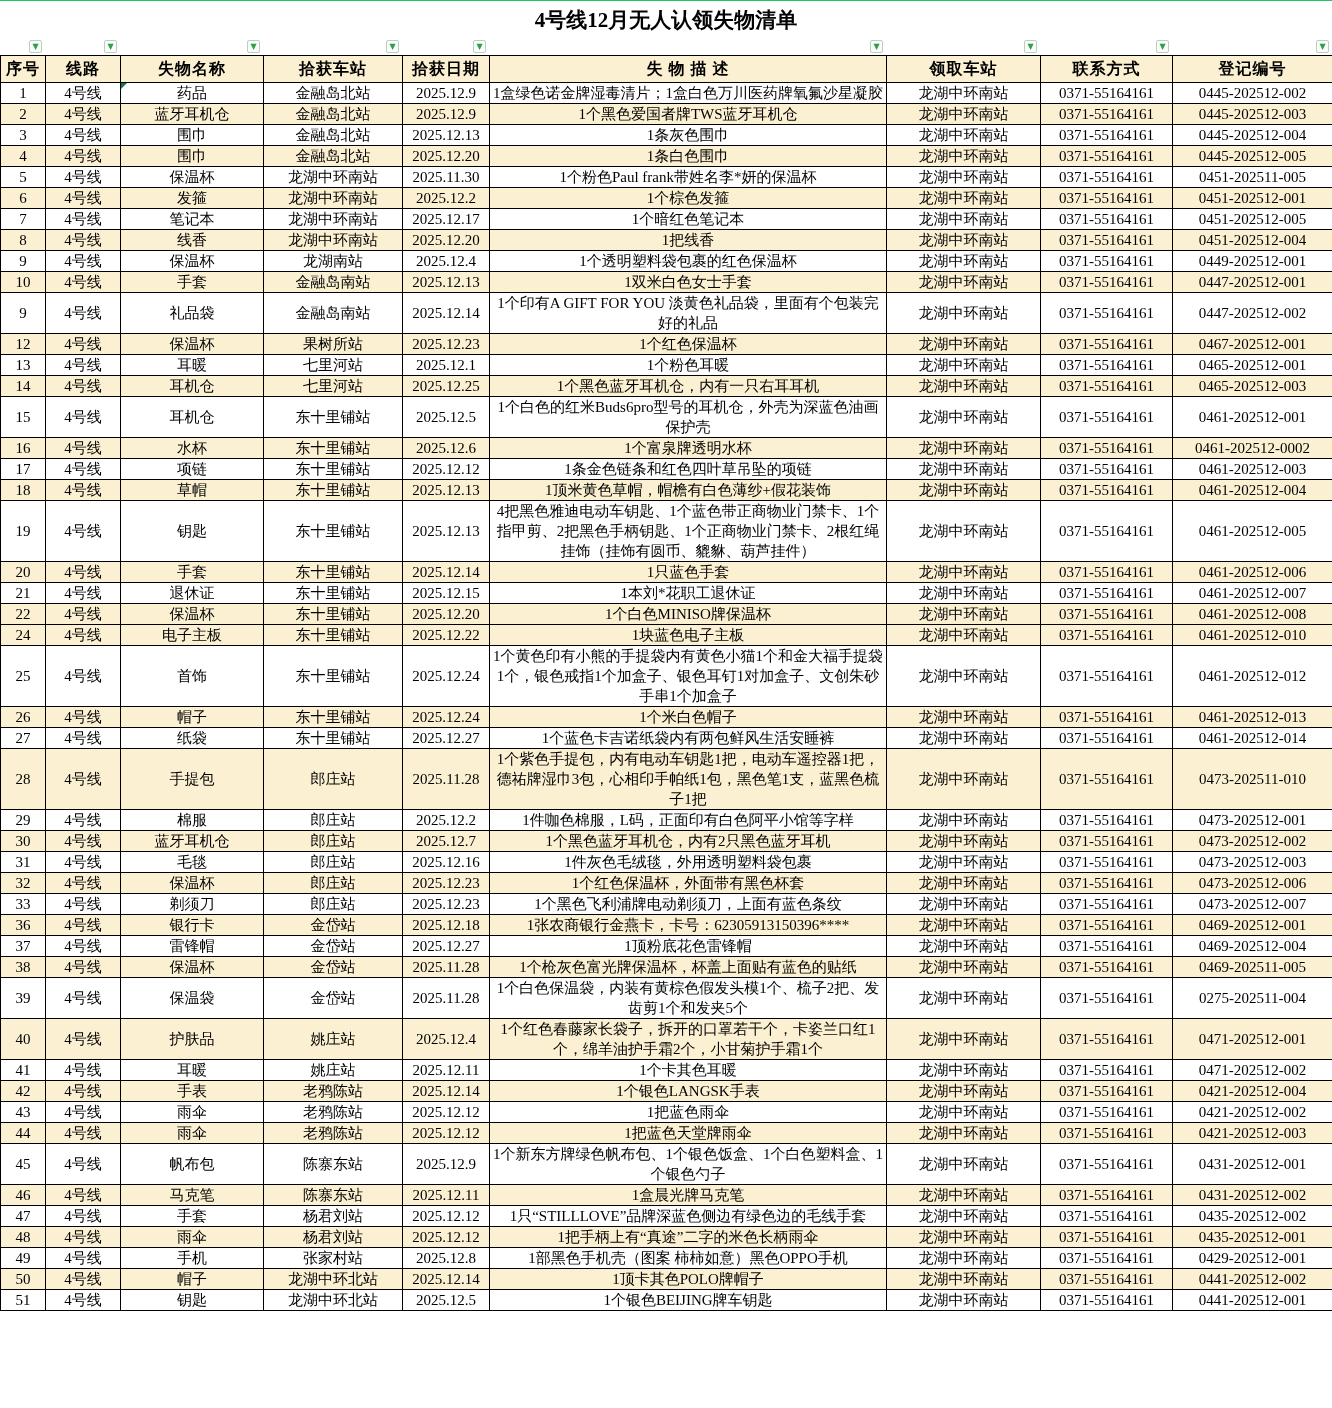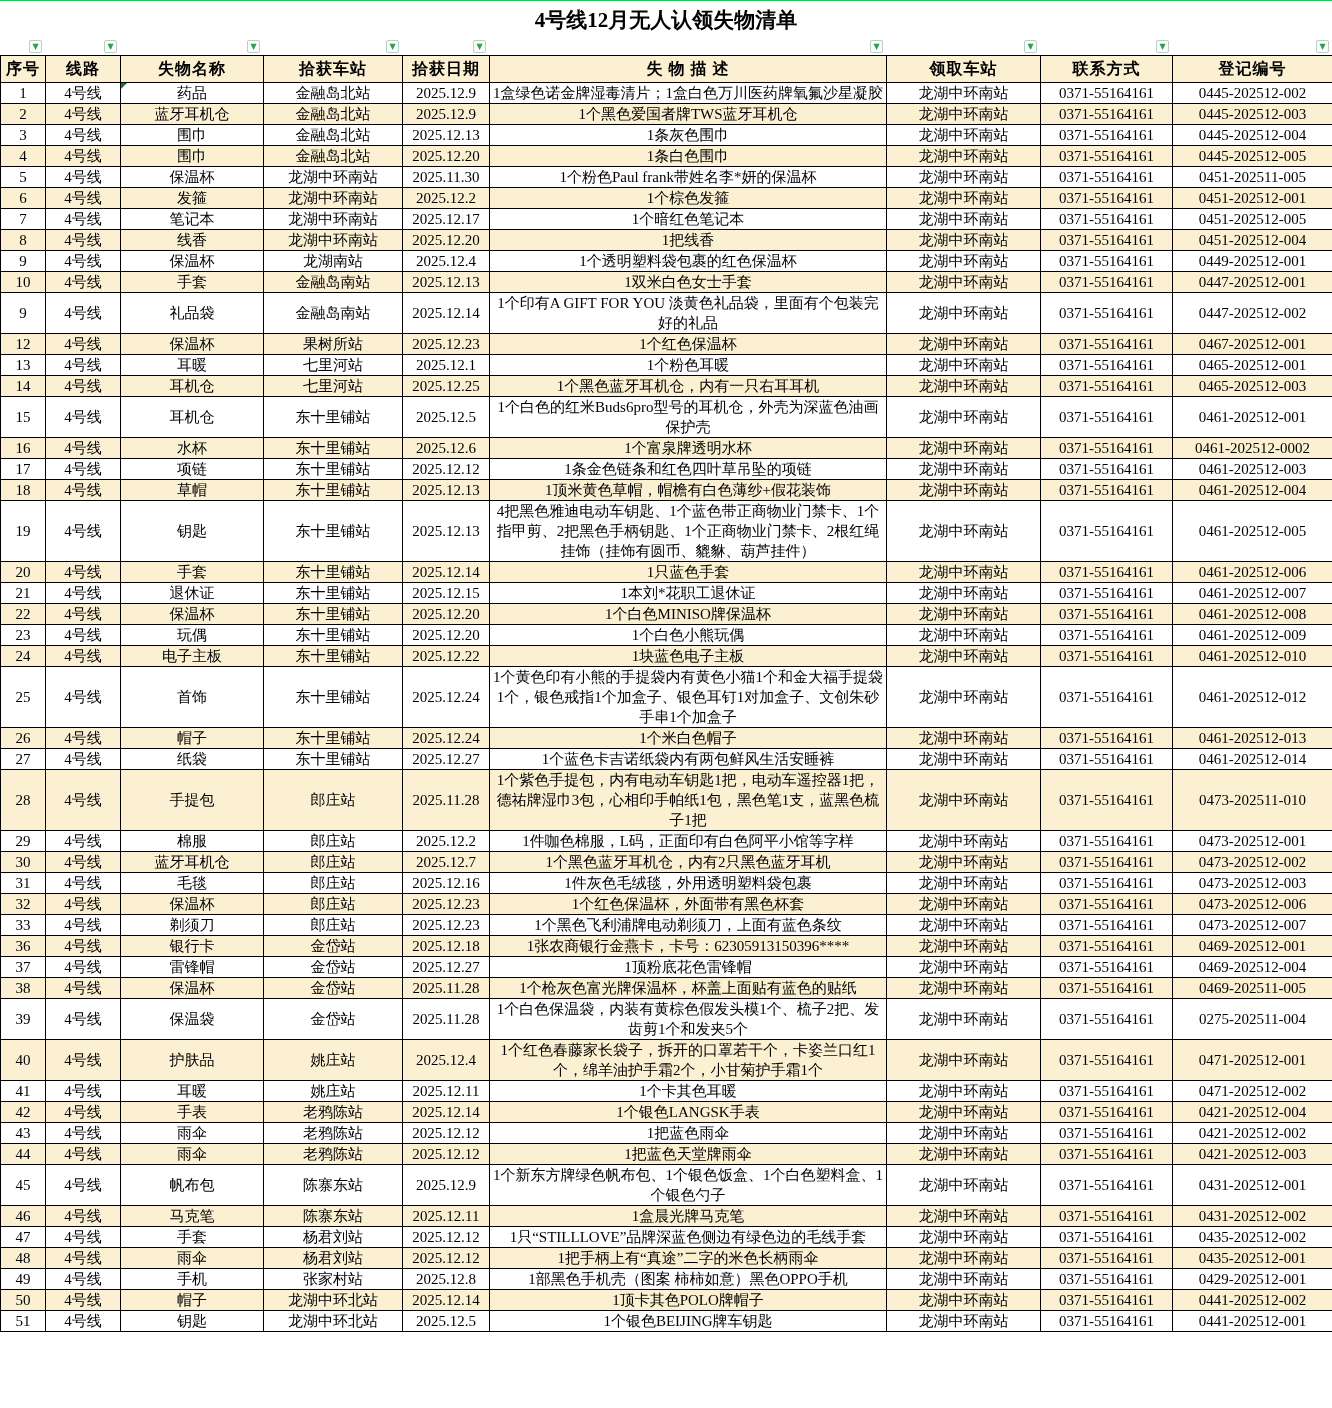--- a/index.html
+++ b/index.html
@@ -346,31 +346,20 @@
           <td>22</td>
           <td>4号线</td>
           <td>保温杯</td>
           <td>东十里铺站</td>
           <td>2025.12.20</td>
           <td>1个白色MINISO牌保温杯</td>
           <td>龙湖中环南站</td>
           <td>0371-55164161</td>
           <td>0461-202512-008</td>
         </tr>
-        <tr>
-          <td>23</td>
-          <td>4号线</td>
-          <td>玩偶</td>
-          <td>东十里铺站</td>
-          <td>2025.12.20</td>
-          <td>1个白色小熊玩偶</td>
-          <td>龙湖中环南站</td>
-          <td>0371-55164161</td>
-          <td>0461-202512-009</td>
-        </tr>
         <tr class="band">
           <td>24</td>
           <td>4号线</td>
           <td>电子主板</td>
           <td>东十里铺站</td>
           <td>2025.12.22</td>
           <td>1块蓝色电子主板</td>
           <td>龙湖中环南站</td>
           <td>0371-55164161</td>
           <td>0461-202512-010</td>

